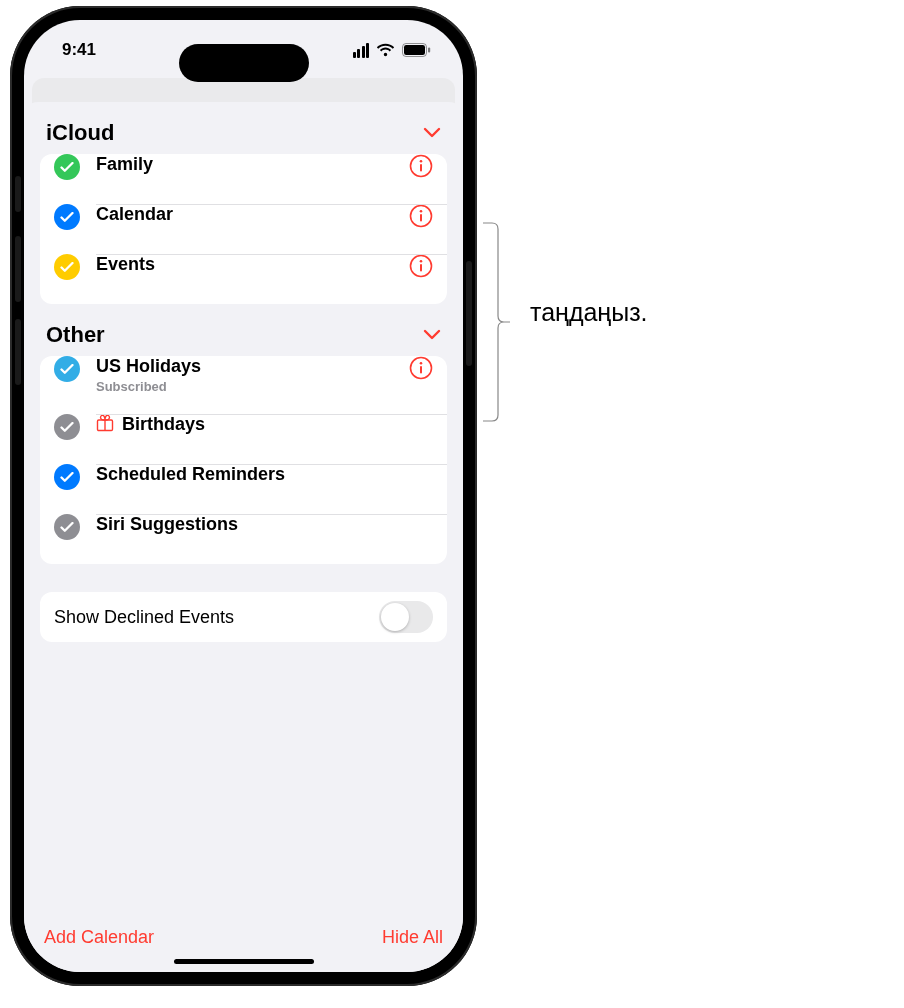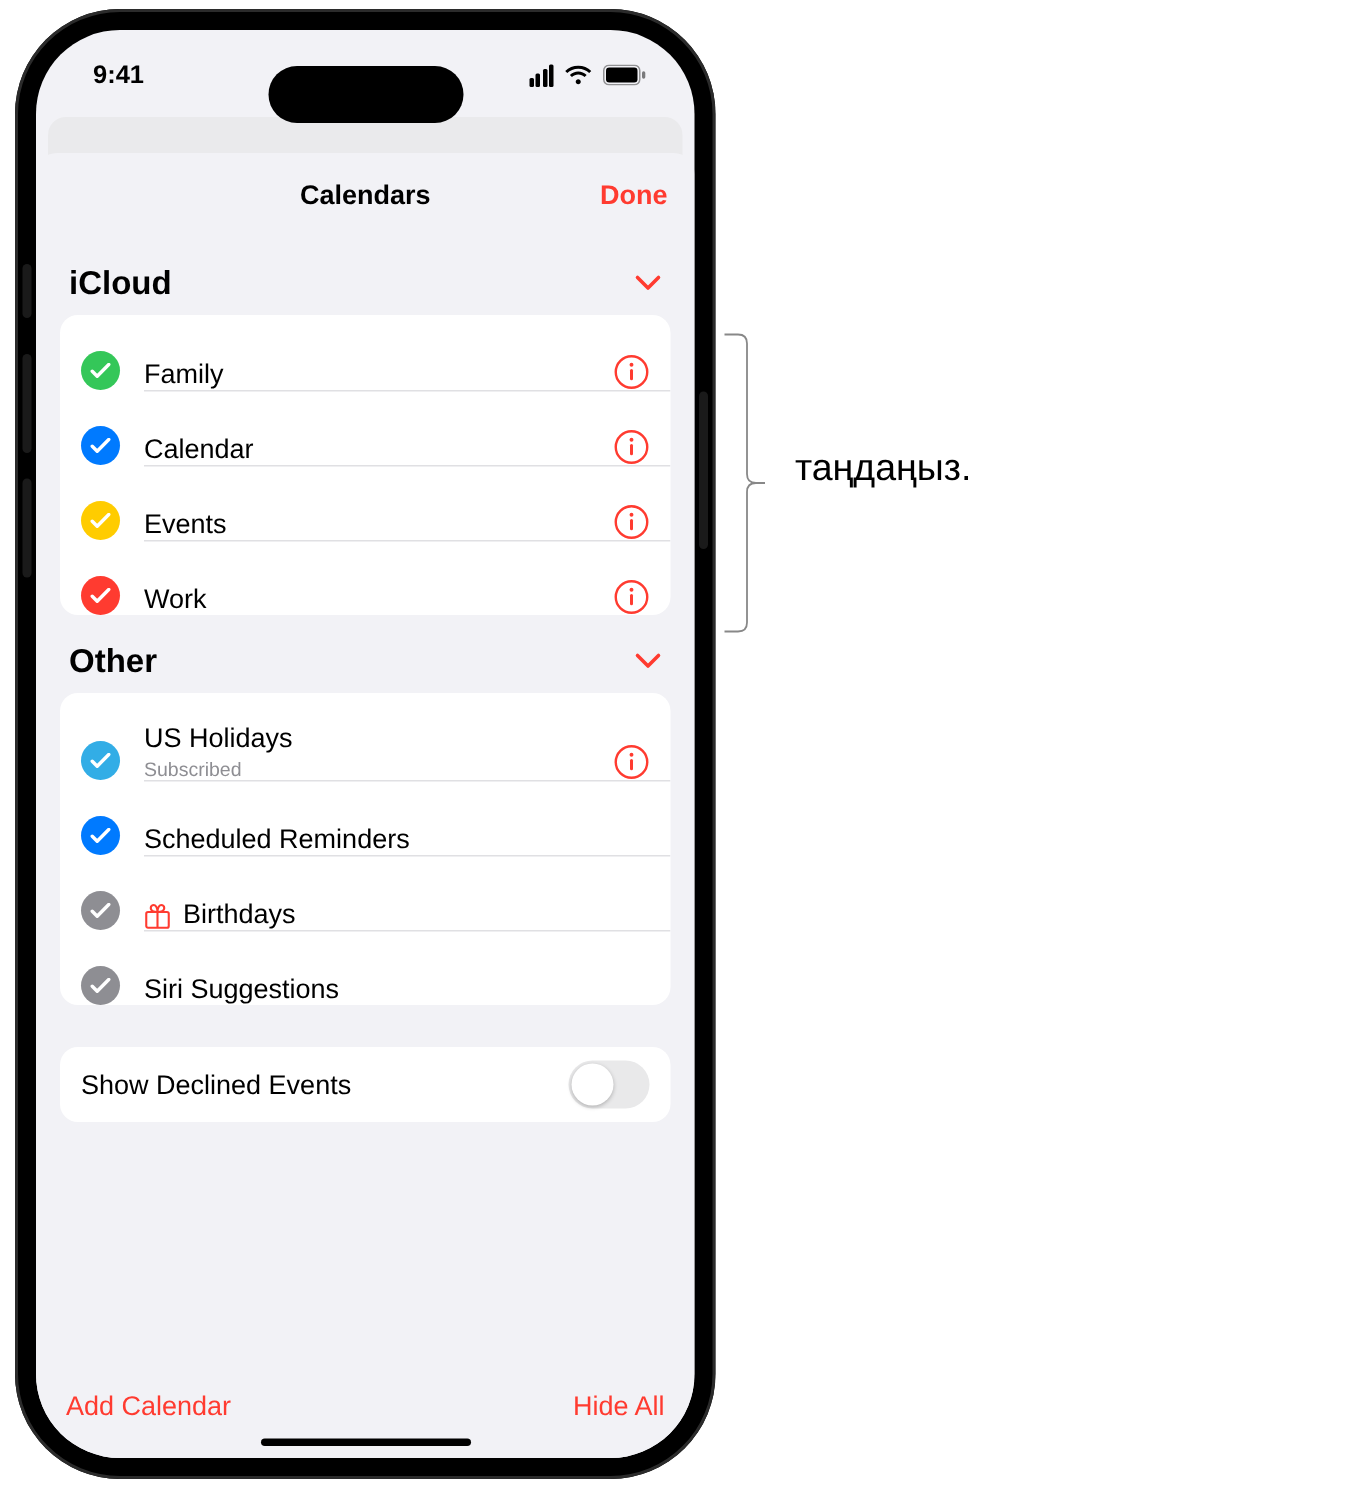--- a/index.html
+++ b/index.html
@@ -99,24 +99,25 @@
   .section-hdr .label { font-size:22px; font-weight:700; color:#000; }
   .chev { color:#ff3b30; }
   .chev svg { display:block; }
 
   .group {
     background:#fff;
     border-radius:12px;
     overflow:hidden;
   }
   .row {
-    display:flex; align-items:flex-end;
+    display:flex; align-items:flex-start;
     min-height:50px;
     padding: 0 14px;
     position:relative;
+    font-weight:bold;
   }
   .row + .row::before {
     content:"";
     position:absolute; top:0; left:56px; right:0;
     height:1px; background:#e0e0e3;
   }
   .row .check {
     width:26px; height:26px; border-radius:50%;
     display:flex; align-items:center; justify-content:center;
     flex-shrink:0;
@@ -209,25 +210,20 @@
                 <rect x="26" y="4.5" width="2.2" height="5" rx="1.1" fill="#000" fill-opacity="0.5"></rect>
               </svg>
           </span>
         </div>
       </div>
 
       <div class="bg-card"></div>
 
       <div class="sheet">
 
-        <div class="sheet-header">
-          <span></span>
-          <span class="sheet-title">Calendars</span>
-          <span class="done-btn">Done</span>
-        </div>
 
         <div class="sheet-body">
 
           <div class="section-hdr">
             <span class="label">iCloud</span>
             <span class="chev">
               <svg width="18" height="12" viewBox="0 0 18 12">
                   <path d="M2 2l7 7 7-7" fill="none" stroke="#ff3b30" stroke-width="2.4" stroke-linecap="round" stroke-linejoin="round"></path>
                 </svg>
             </span>
@@ -269,37 +265,20 @@
               </span>
             </div>
             <div class="row">
               <span class="check" style="background:#ffcc00">
                 <svg width="14" height="11" viewBox="0 0 14 11">
                     <path d="M1.5 5.5l3.3 3.3L12.5 1" fill="none" stroke="#fff" stroke-width="2.3" stroke-linecap="round" stroke-linejoin="round"></path>
                   </svg>
               </span>
               <div class="label-wrap">
                   <span class="cal-label">Events</span>
-                </div>
-              <span class="info">
-                <svg width="24" height="24" viewBox="0 0 24 24">
-                    <circle cx="12" cy="12" r="10.5" fill="none" stroke="#ff3b30" stroke-width="1.6"></circle>
-                    <circle cx="12" cy="7.2" r="1.3" fill="#ff3b30"></circle>
-                    <rect x="11" y="10" width="2" height="7.5" rx="1" fill="#ff3b30"></rect>
-                  </svg>
-              </span>
-            </div>
-            <div class="row">
-              <span class="check" style="background:#ff3b30">
-                <svg width="14" height="11" viewBox="0 0 14 11">
-                    <path d="M1.5 5.5l3.3 3.3L12.5 1" fill="none" stroke="#fff" stroke-width="2.3" stroke-linecap="round" stroke-linejoin="round"></path>
-                  </svg>
-              </span>
-              <div class="label-wrap">
-                  <span class="cal-label">Work</span>
                 </div>
               <span class="info">
                 <svg width="24" height="24" viewBox="0 0 24 24">
                     <circle cx="12" cy="12" r="10.5" fill="none" stroke="#ff3b30" stroke-width="1.6"></circle>
                     <circle cx="12" cy="7.2" r="1.3" fill="#ff3b30"></circle>
                     <rect x="11" y="10" width="2" height="7.5" rx="1" fill="#ff3b30"></rect>
                   </svg>
               </span>
             </div>
           </div>
@@ -326,44 +305,44 @@
               </div>
               <span class="info">
                 <svg width="24" height="24" viewBox="0 0 24 24">
                     <circle cx="12" cy="12" r="10.5" fill="none" stroke="#ff3b30" stroke-width="1.6"></circle>
                     <circle cx="12" cy="7.2" r="1.3" fill="#ff3b30"></circle>
                     <rect x="11" y="10" width="2" height="7.5" rx="1" fill="#ff3b30"></rect>
                   </svg>
               </span>
             </div>
             <div class="row">
-              <span class="check" style="background:#007aff">
-                <svg width="14" height="11" viewBox="0 0 14 11">
-                    <path d="M1.5 5.5l3.3 3.3L12.5 1" fill="none" stroke="#fff" stroke-width="2.3" stroke-linecap="round" stroke-linejoin="round"></path>
-                  </svg>
-              </span>
-              <div class="label-wrap">
-                  <span class="cal-label">Scheduled Reminders</span>
-                </div>
-            </div>
-            <div class="row">
               <span class="check" style="background:#8e8e93">
                 <svg width="14" height="11" viewBox="0 0 14 11">
                     <path d="M1.5 5.5l3.3 3.3L12.5 1" fill="none" stroke="#fff" stroke-width="2.3" stroke-linecap="round" stroke-linejoin="round"></path>
                   </svg>
               </span>
               <span class="gift-icon">
                 <svg width="18" height="18" viewBox="0 0 18 18">
                     <rect x="1.5" y="6" width="15" height="10.5" rx="1.2" fill="none" stroke="#ff3b30" stroke-width="1.4"></rect>
                     <line x1="9" y1="6" x2="9" y2="16.5" stroke="#ff3b30" stroke-width="1.4"></line>
                     <path d="M9 6c-1.5 0-4.5-.5-4.5-2.6 0-1.2 1-2.1 2.1-2.1C8.2 1.3 9 4 9 6zm0 0c1.5 0 4.5-.5 4.5-2.6 0-1.2-1-2.1-2.1-2.1C9.8 1.3 9 4 9 6z" fill="none" stroke="#ff3b30" stroke-width="1.4"></path>
                   </svg>
               </span>
               <div class="label-wrap">
                   <span class="cal-label">Birthdays</span>
+                </div>
+            </div>
+            <div class="row">
+              <span class="check" style="background:#007aff">
+                <svg width="14" height="11" viewBox="0 0 14 11">
+                    <path d="M1.5 5.5l3.3 3.3L12.5 1" fill="none" stroke="#fff" stroke-width="2.3" stroke-linecap="round" stroke-linejoin="round"></path>
+                  </svg>
+              </span>
+              <div class="label-wrap">
+                  <span class="cal-label">Scheduled Reminders</span>
                 </div>
             </div>
             <div class="row">
               <span class="check" style="background:#8e8e93">
                 <svg width="14" height="11" viewBox="0 0 14 11">
                     <path d="M1.5 5.5l3.3 3.3L12.5 1" fill="none" stroke="#fff" stroke-width="2.3" stroke-linecap="round" stroke-linejoin="round"></path>
                   </svg>
               </span>
               <div class="label-wrap">
                   <span class="cal-label">Siri Suggestions</span>

